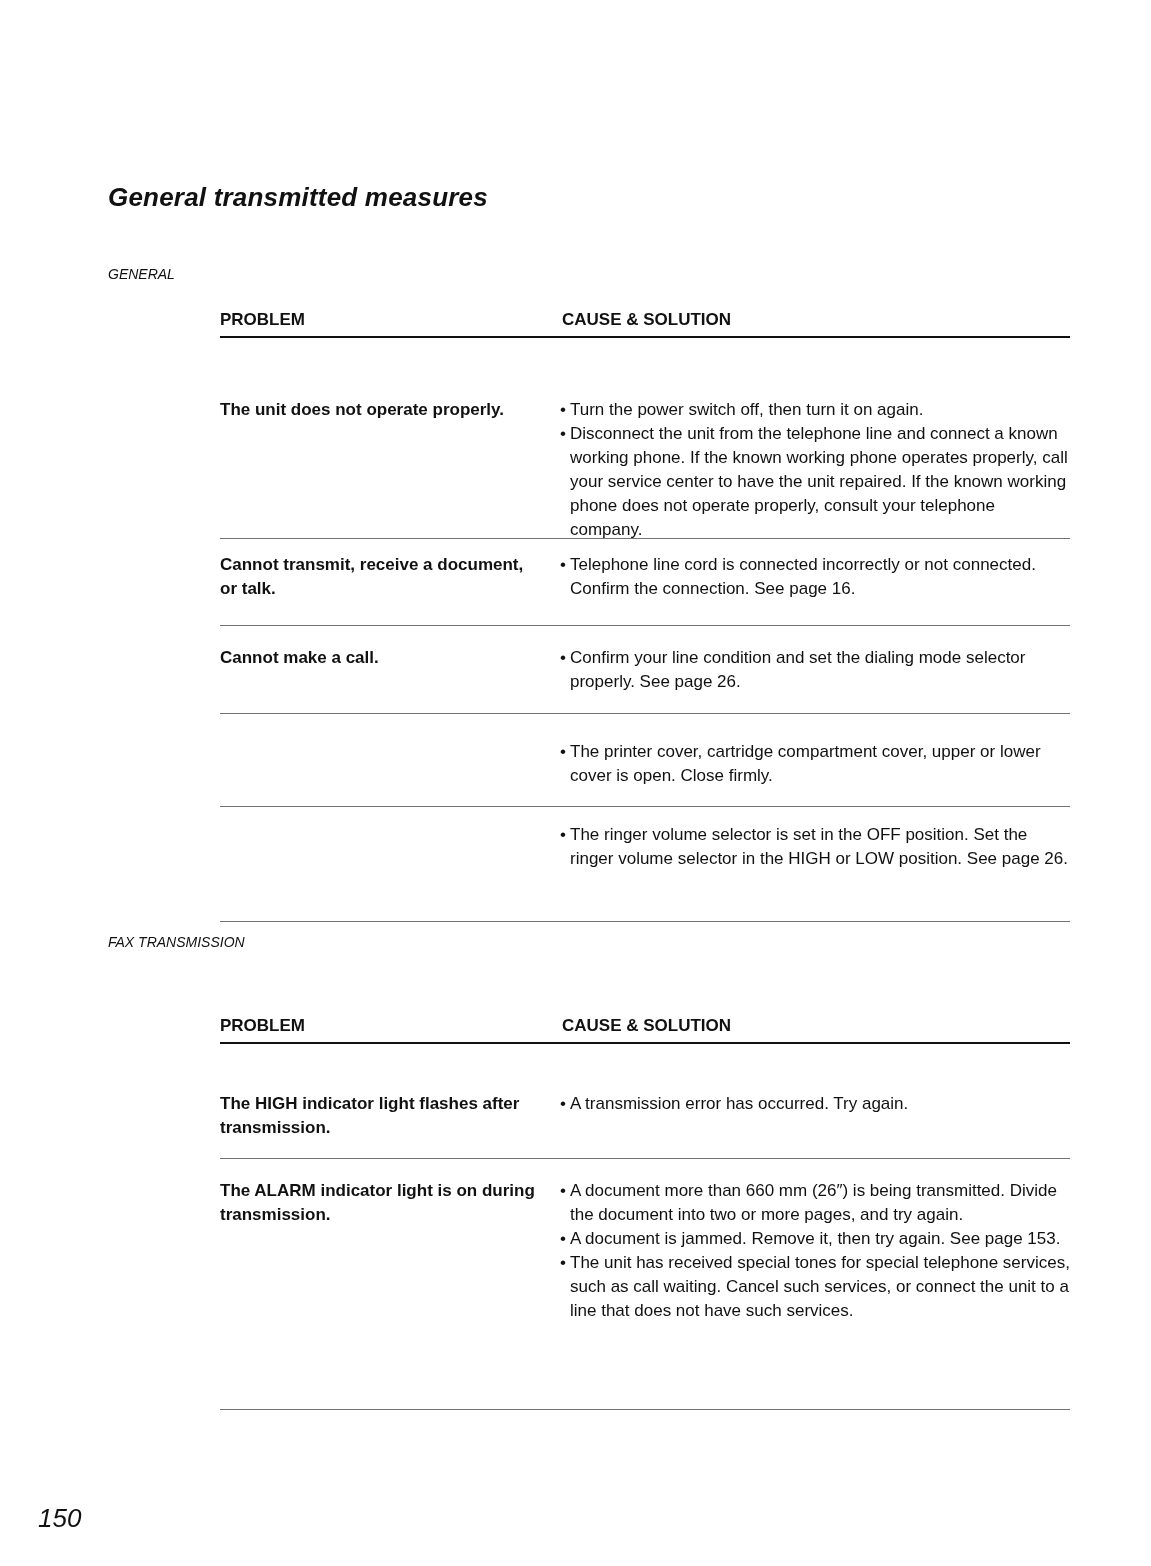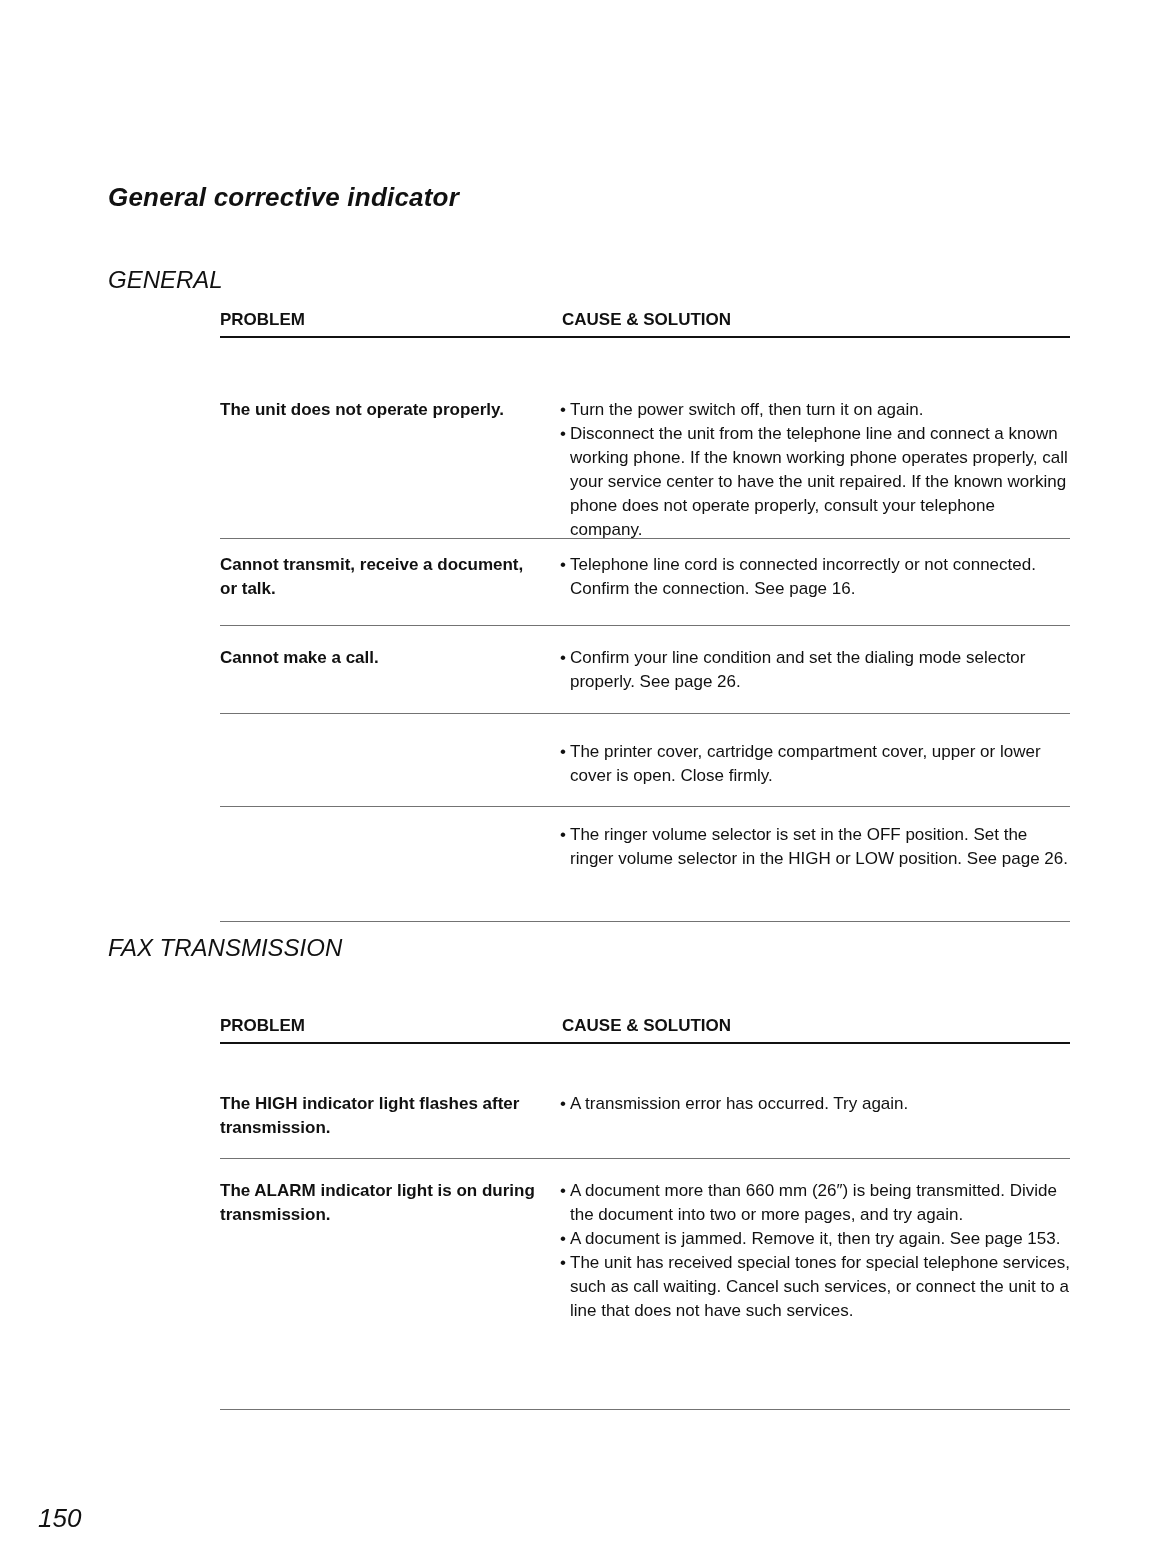--- a/index.html
+++ b/index.html
@@ -1,35 +1,35 @@
 <!DOCTYPE html>
 <html><head>
   <meta charset="utf-8">
   <style>
     html, body { margin: 0; padding: 0; background: #ffffff; }
     body { width: 1151px; height: 1566px; position: relative; overflow: hidden; color: #111; font-family: "Liberation Sans", sans-serif; }
     .page-title { position: absolute; left: 108px; top: 182px; font-size: 26px; font-weight: bold; font-style: italic; letter-spacing: 0.2px; }
-    .section-title { position: absolute; left: 108px; font-size: 24px; font-style: italic; font-weight: normal; }
+    .section-title { position: absolute; left: 108px; font-size: 14px; font-style: italic; font-weight: normal; }
     .table { position: absolute; left: 220px; width: 850px; }
     .thead { position: relative; height: 26px; border-bottom: 2px solid #111; }
     .th { position: absolute; top: 0; font-size: 17px; font-weight: bold; }
     .th.problem { left: 0; }
     .th.cause { left: 342px; }
     .row { position: relative; border-bottom: 1px solid #737373; }
     .problem-cell { position: absolute; left: 0; width: 320px; font-size: 17px; font-weight: bold; line-height: 24px; }
     .cause-cell { margin-left: 340px; font-size: 17px; line-height: 24px; }
     .bullet { display: flex; }
     .bullet .dot { width: 10px; flex: none; }
     .bullet .txt { flex: 1; }
     .page-number { position: absolute; left: 38px; top: 1503px; font-size: 26px; font-style: italic; }
   </style>
 </head>
 <body>
 
-<div class="page-title">General corrective indicator</div>
+<div class="page-title">General transmitted measures</div>
 
 <div class="section-title" style="top:266px;">GENERAL</div>
 <div class="table" style="top:310px;">
   <div class="thead">
     <span class="th problem">PROBLEM</span>
     <span class="th cause">CAUSE &amp; SOLUTION</span>
   </div>
 
   <div class="row" style="height:200px;">
     <div class="problem-cell" style="top:60px;">The unit does not operate properly.</div>

